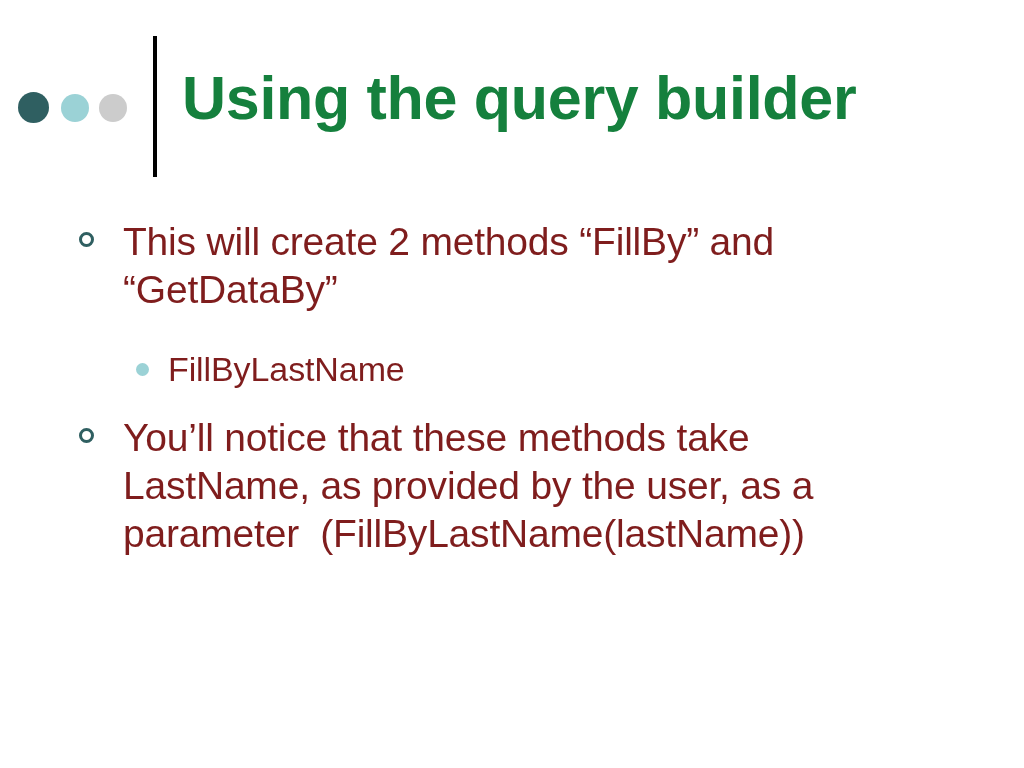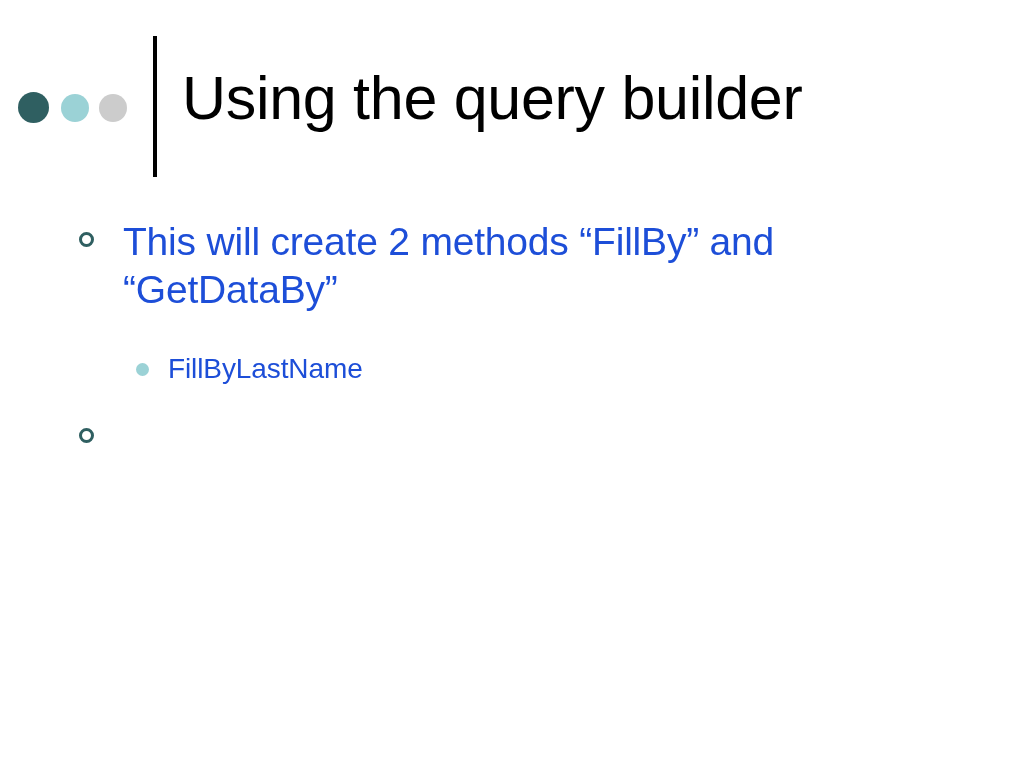--- a/index.html
+++ b/index.html
@@ -53,39 +53,39 @@
     background: #000000;
   }
   .slide-title {
     position: absolute;
     left: 182px;
     top: 68px;
     width: 800px;
     margin: 0;
     font-family: "Liberation Sans Narrow", "Liberation Sans", "DejaVu Sans", sans-serif;
     font-size: 61px;
-    font-weight: 400;
+    font-weight: 700;
     font-stretch: condensed;
     letter-spacing: -0.3px;
-    color: #000000;
+    color: #15803d;
     line-height: 1.0;
     white-space: nowrap;
   }
 
   
   .body-block {
     position: absolute;
     left: 78px;
     top: 218px;
     width: 900px;
   }
   .bullet {
     position: relative;
     display: block;
-    color: #1d4ed8;
+    color: #7f1d1d;
   }
   
   .bullet.lvl1 {
     padding-left: 45px;
     font-family: "Liberation Sans Narrow", "Liberation Sans", "DejaVu Sans", sans-serif;
     font-size: 39px;
     font-stretch: condensed;
     line-height: 48px;
     letter-spacing: -0.2px;
     margin: 0 0 2px 0;
@@ -98,21 +98,21 @@
     width: 9px;
     height: 9px;
     border: 3px solid #2F5F61;
     border-radius: 50%;
     box-sizing: content-box;
   }
   
   .bullet.lvl2 {
     padding-left: 90px;
     font-family: "Liberation Sans Narrow", "Liberation Sans", "DejaVu Sans", sans-serif;
-    font-size: 28px;
+    font-size: 34px;
     font-stretch: condensed;
     line-height: 58px;
     letter-spacing: -0.1px;
     margin: 0;
   }
   .bullet.lvl2 .marker {
     position: absolute;
     left: 58px;
     top: 23px;
     width: 13px;
@@ -158,16 +158,17 @@
     <div class="bullet lvl2">
       <span class="marker" style="background: rgb(155, 210, 214);"></span>
       <span class="preserve">FillByLastName</span>
     </div>
 
 
     <div class="gap-3"></div>
 
     <div class="bullet lvl1">
       <span class="marker" style="border-color: rgb(47, 95, 97);"></span>
+      <span class="preserve">You’ll notice that these methods take LastName, as provided by the user, as a parameter  (FillByLastName(lastName))</span>
     </div>
 
   </div>
 </div>
 
 </body></html>

